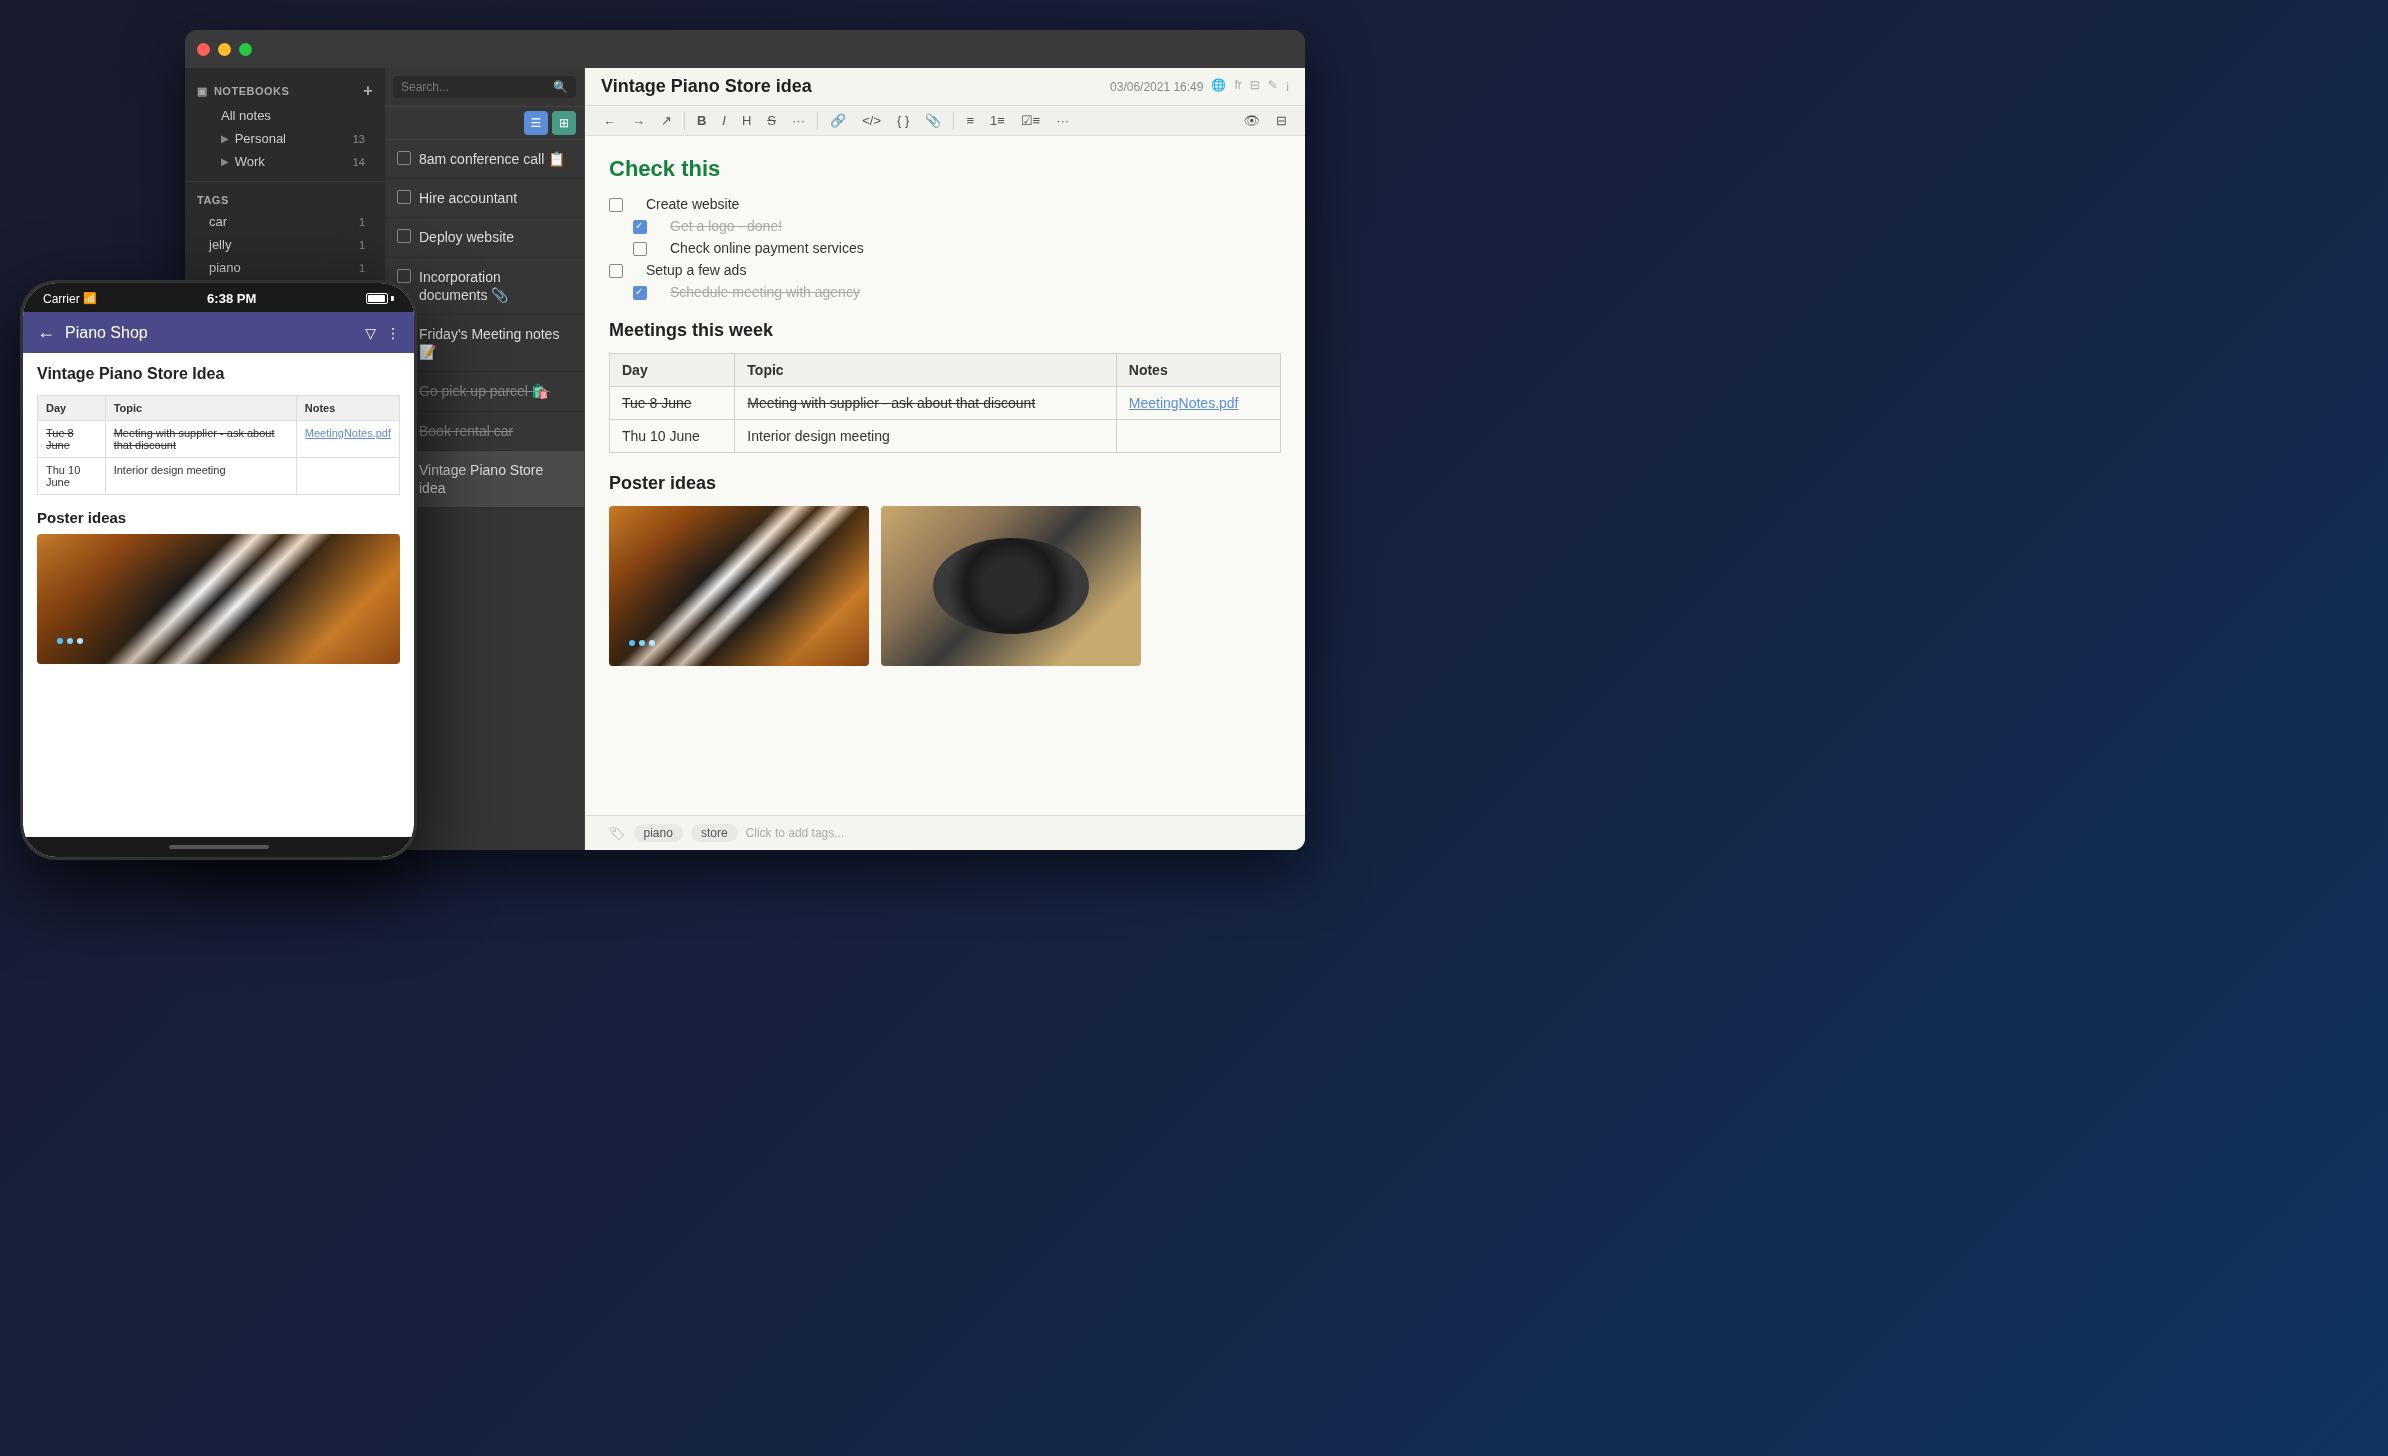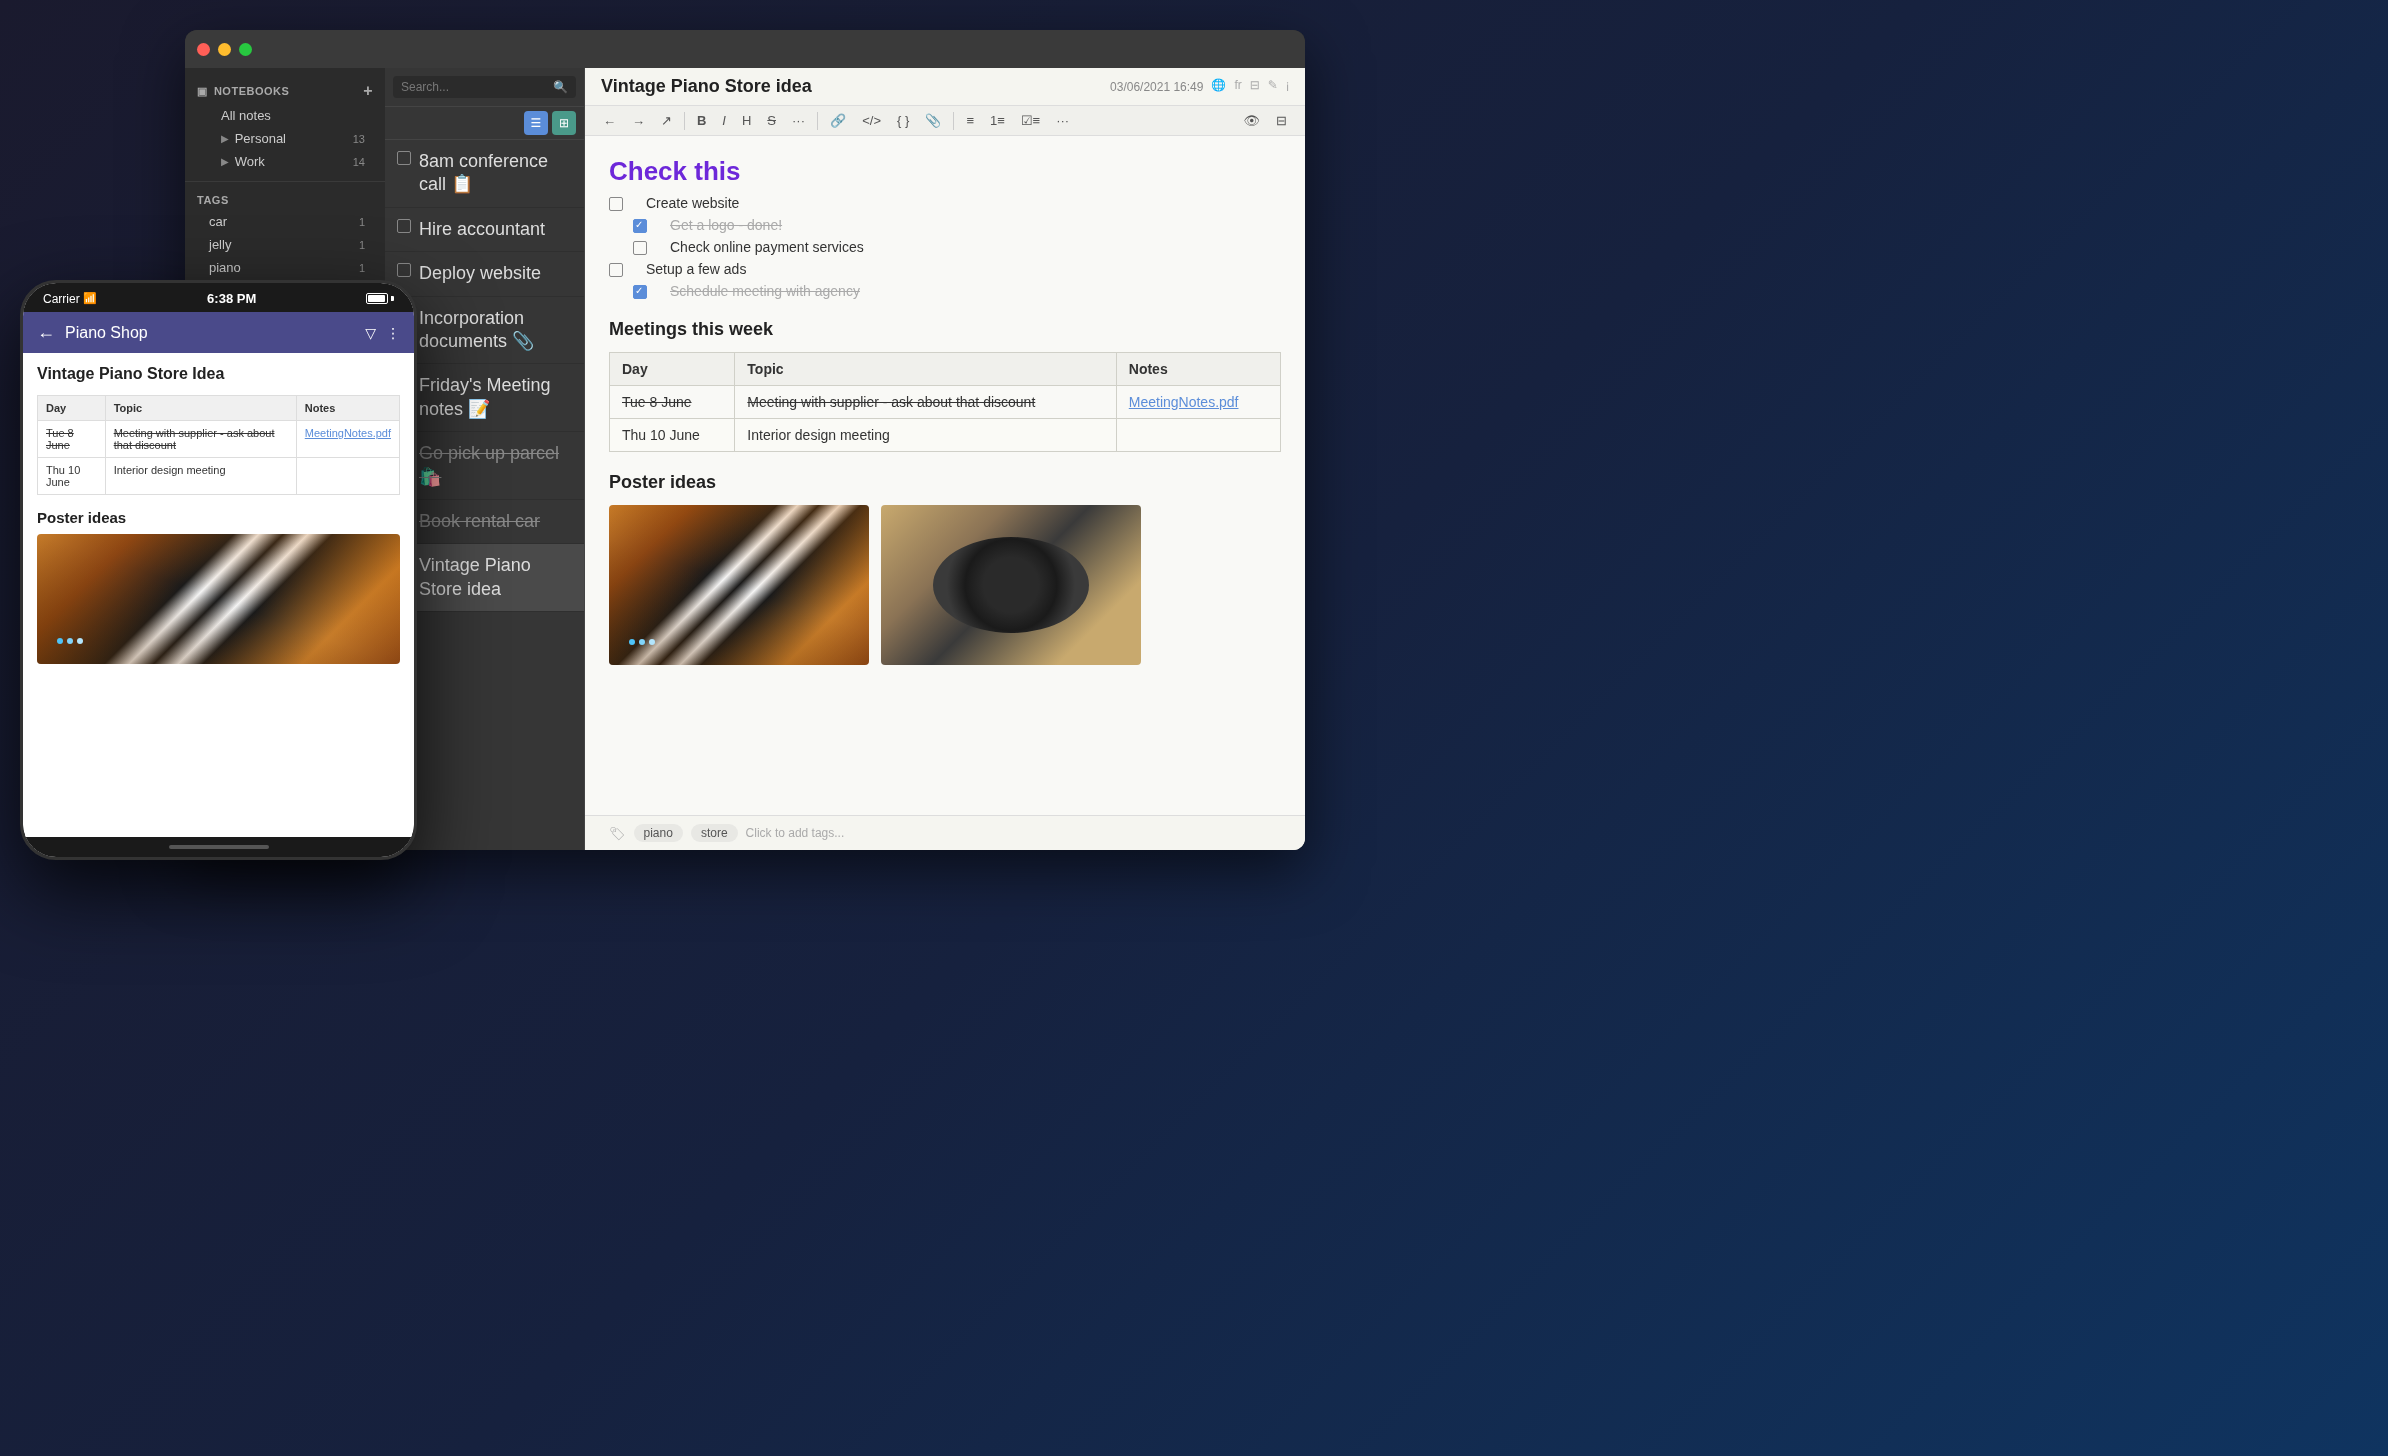--- a/index.html
+++ b/index.html
@@ -209,21 +209,21 @@
       background: #5b8dd9;
       border-color: #5b8dd9;
     }
     .note-checkbox.checked::after {
       content: '✓';
       color: white;
       font-size: 9px;
     }
     .note-title {
       color: #ddd;
-      font-size: 18px;
+      font-size: 14px;
       line-height: 1.3;
     }
     .note-title.strikethrough { text-decoration: line-through; color: #888; }
 
     
     .editor-area {
       flex: 1;
       display: flex;
       flex-direction: column;
       background: #f5f5f0;
@@ -276,24 +276,24 @@
     .etb-sep { width: 1px; height: 18px; background: #ccc; margin: 0 2px; }
 
     .editor-content {
       flex: 1;
       overflow-y: auto;
       padding: 20px 24px;
       background: #f9f9f6;
     }
 
     .doc-h1 {
-      font-size: 26px;
+      font-size: 22px;
       font-weight: 700;
-      color: #6d28d9;
-      margin-bottom: 8px;
+      color: #15803d;
+      margin-bottom: 14px;
     }
     .doc-h2 {
       font-size: 18px;
       font-weight: 700;
       color: #222;
       margin: 20px 0 12px;
     }
 
     .check-item {
       display: flex;

